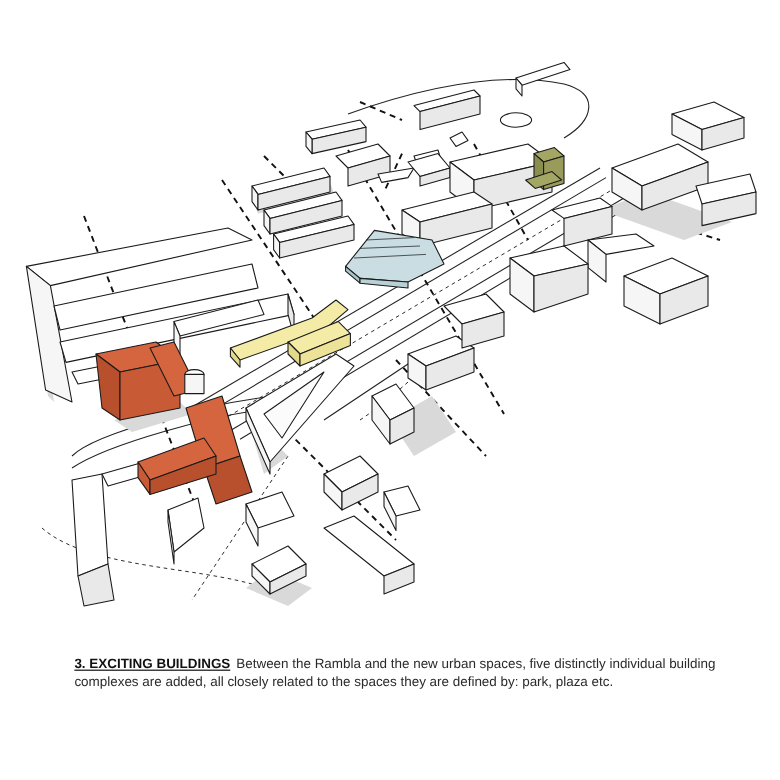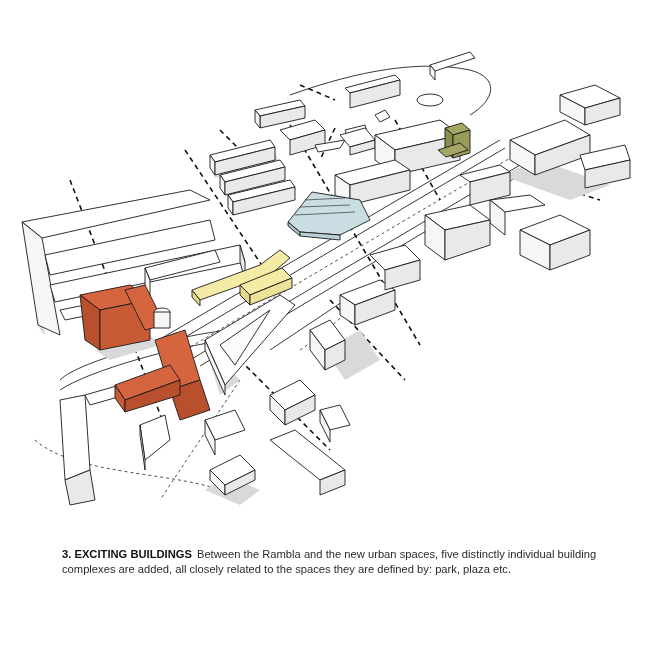--- a/index.html
+++ b/index.html
@@ -1,19 +1,19 @@
 <!DOCTYPE html>
 <html><head>
   <meta charset="utf-8">
   <style>
     html, body { margin:0; padding:0; background:#ffffff; }
     body { width:650px; height:650px; position:relative; overflow:hidden; font-family:"Liberation Sans", sans-serif; }
     #diagram { position:absolute; left:0; top:0; width:650px; height:530px; }
     .caption { position:absolute; left:62px; top:547px; width:560px; font-size:11.2px; line-height:15px; color:#2a2a2a; }
-    .caption .title { font-weight:bold; color:#111; margin-right:5px; }
+    .caption .title { font-weight:bold; color:#111; margin-right:5px;text-decoration:underline; }
     .bldg { stroke:#1a1a1a; stroke-width:0.9; stroke-linejoin:round; }
     .w-top { fill:#ffffff; }
     .w-side { fill:#e9e9e9; }
     .w-front { fill:#f6f6f6; }
     .shadow { fill:#d9d9d9; }
     .dash { stroke:#111; stroke-width:1.6; stroke-dasharray:5 4; fill:none; }
     .dash-thin { stroke:#222; stroke-width:0.8; stroke-dasharray:3 3; fill:none; }
     .road { stroke:#222; stroke-width:0.9; fill:none; }
   </style>
 </head>

